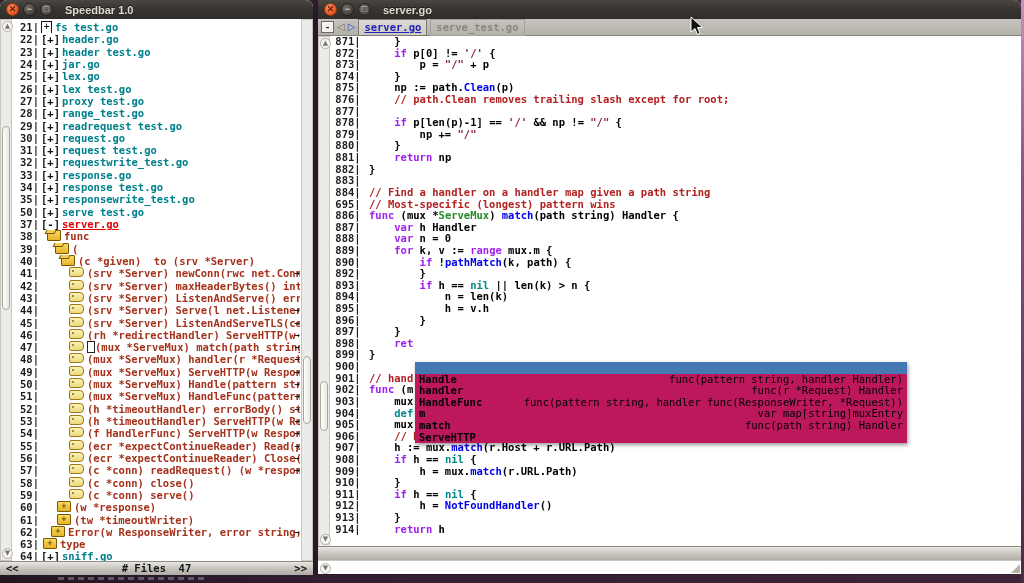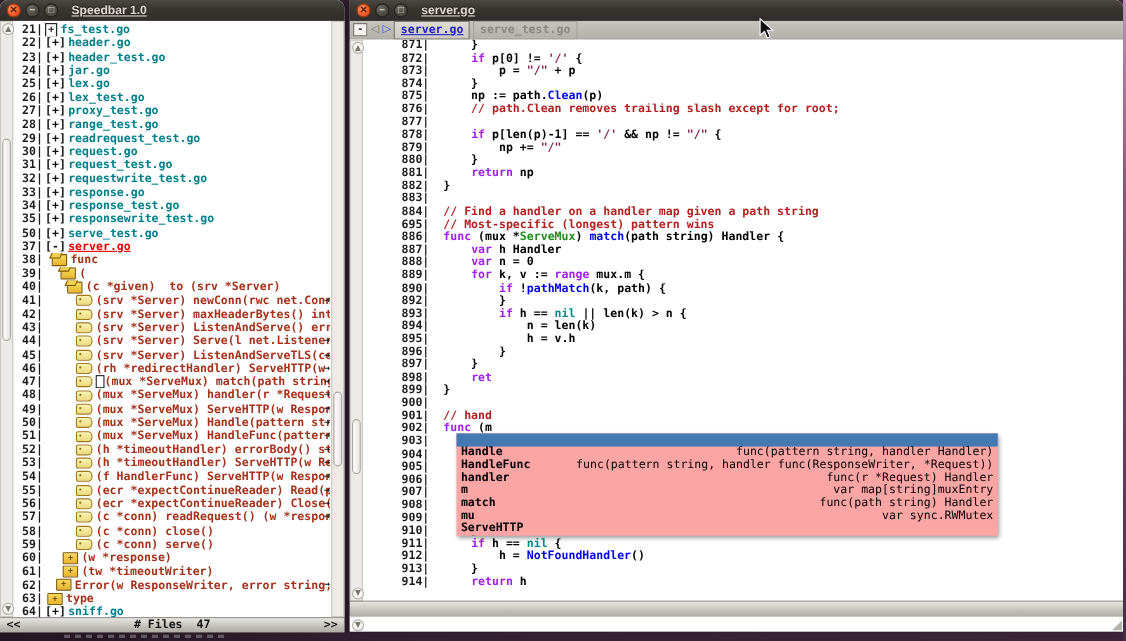--- a/index.html
+++ b/index.html
@@ -9,32 +9,32 @@
   .window{position:absolute;background:#fff;box-shadow:0 1px 6px rgba(0,0,0,.55);}
   
   .titlebar{position:absolute;left:0;right:0;top:0;height:19px;
     background:linear-gradient(#4b4742,#3a3733 40%,#2f2c29);
     display:flex;align-items:center;gap:4px;padding:0 6px;box-sizing:border-box;}
   .tb-left{border-radius:7px 7px 0 0;}
   .wbtn{width:13px;height:13px;border-radius:50%;display:flex;align-items:center;justify-content:center;
     font:bold 9px/9px "Liberation Sans",sans-serif;color:#2d1608;box-sizing:border-box;cursor:default;}
   .wbtn.close{background:radial-gradient(circle at 35% 30%,#f8935d,#ef5a29 60%,#c8401a);border:1px solid #9c3a12;color:#5e1c05;}
   .wbtn.min,.wbtn.max{background:radial-gradient(circle at 35% 30%,#6e6a63,#4a4741 65%);border:1px solid #24211e;color:#d8d4cc;}
-  .wtitle{margin-left:8px;font:bold 11px "Liberation Sans",sans-serif;color:#dfdbd2;text-shadow:0 -1px 0 #1a1814;text-decoration:underline;}
+  .wtitle{margin-left:8px;font:bold 11px "Liberation Sans",sans-serif;color:#dfdbd2;text-shadow:0 -1px 0 #1a1814;}
   
   #speedbar-window{left:0;top:0;width:313px;height:575px;border-radius:7px 7px 0 0;}
   .sb-body{position:absolute;left:0;top:19px;right:0;bottom:14px;background:#fff;overflow:hidden;}
   .vscroll{position:absolute;width:12px;background:#edebe7;border:1px solid #cac7c0;box-sizing:border-box;}
   .thumb{position:absolute;left:1px;right:1px;background:linear-gradient(90deg,#fdfdfc,#e9e7e2);
          border:1px solid #aaa79f;border-radius:6px;}
   .stepper{position:absolute;left:1px;width:9px;height:9px;border:1px solid #b3b0a8;border-radius:50%;
            background:#f6f5f2;color:#7a776f;font:7px/9px "DejaVu Sans",sans-serif;text-align:center;}
   .sb-rows{position:absolute;left:13px;top:2px;right:13px;bottom:0;}
   .sb-row{height:12.32px;line-height:12.32px;white-space:pre;font-size:10.5px;font-weight:bold;
-          display:flex;align-items:center;position:relative;overflow:hidden;}
+          display:flex;position:relative;overflow:hidden;}
   .sb-num{width:26px;text-align:right;color:#1c1c1c;flex:none;}
   .sb-ico{flex:none;display:inline-block;margin:0 3px 0 2px;}
   .lbl-file{color:#00808b;}
   .lbl-selected{color:#e30000;text-decoration:underline;}
   .lbl-tag{color:#a5321c;}
   .bracket{color:#111;flex:none;margin:0 2px;}
   .trunc{position:absolute;right:0;color:#1a1a1a;font-size:9px;font-weight:bold;}
   .icon-file{width:9px;height:11px;background:#fff;border:1px solid #111;position:relative;
              font:bold 8px/10px "DejaVu Sans",sans-serif;text-align:center;color:#111;}
   .icon-group,.icon-boxplus{width:12px;height:9px;background:linear-gradient(#f6d95d,#e8b42b);
@@ -57,24 +57,24 @@
      border-bottom:1px solid #85827b;display:flex;align-items:center;padding:0 3px;gap:3px;box-sizing:border-box;}
   .tbtn{width:13px;height:12px;background:#f4f3f0;border:1px solid #6f6c66;font:bold 9px/10px "DejaVu Sans",sans-serif;
         text-align:center;color:#1a1a1a;box-sizing:border-box;}
   .tri{font:10px/12px "DejaVu Sans",sans-serif;}
   .tab{font-size:10.5px;font-weight:bold;padding:1px 5px;height:13px;line-height:12px;}
   .tab.active{background:linear-gradient(#dddbd5,#ccc9c2);border:1px solid #7c7973;color:#2222bb;text-decoration:underline;}
   .tab.inactive{color:#8a877f;border:1px solid #a5a29b;background:transparent;}
   .ed-body{position:absolute;left:0;top:36px;right:0;height:511px;background:#fff;overflow:hidden;}
   .ed-rows{position:absolute;left:13px;top:0;right:2px;bottom:0;}
   .ed-row{height:11.61px;line-height:11.61px;font-size:10.5px;font-weight:600;white-space:pre;display:flex;overflow:hidden;}
-  .ed-num{width:34px;text-align:left;color:#1c1c1c;flex:none;margin-right:4px;margin-left:34px;}
+  .ed-num{width:34px;text-align:center;color:#1c1c1c;flex:none;margin-right:4px;}
   .seg-p{color:#000;} .seg-k{color:#a020f0;} .seg-f{color:#0000ee;}
   .seg-t{color:#228b22;} .seg-c{color:#b22222;} .seg-s{color:#8b2252;} .seg-n{color:#008b8b;}
-  #completion-popup{position:absolute;left:97px;top:358px;width:492px;background:#fca5a5;
+  #completion-popup{position:absolute;left:97px;top:326px;width:492px;background:#be185d;
      box-shadow:1px 2px 4px rgba(0,0,0,.4);z-index:5;}
   .pop-row{height:11.6px;line-height:11.6px;font-size:10.5px;display:flex;justify-content:space-between;
      padding:0 4px;white-space:pre;color:#000;}
   .pop-row .pname{font-weight:bold;}
   .pop-row.selected{background:#4579b4;}
   #editor-modeline{bottom:13px;padding-left:4px;}
   .ml-red{color:#d40000;}
   .echo-area{position:absolute;left:0;right:0;bottom:0;height:13px;background:#fff;border-top:1px solid #c9c6bf;}
   .grip{position:absolute;right:1px;bottom:1px;width:0;height:0;
         border-left:9px solid transparent;border-bottom:9px solid #b5b2aa;}
@@ -225,25 +225,24 @@
         <div class="ed-row"><span class="ed-num">909|</span><span class="seg-p">        h = mux.</span><span class="seg-f">match</span><span class="seg-p">(r.URL.Path)</span></div>
         <div class="ed-row"><span class="ed-num">910|</span><span class="seg-p">    }</span></div>
         <div class="ed-row"><span class="ed-num">911|</span><span class="seg-p">    </span><span class="seg-k">if</span><span class="seg-p"> h == </span><span class="seg-n">nil</span><span class="seg-p"> {</span></div>
         <div class="ed-row"><span class="ed-num">912|</span><span class="seg-p">        h = </span><span class="seg-f">NotFoundHandler</span><span class="seg-p">()</span></div>
         <div class="ed-row"><span class="ed-num">913|</span><span class="seg-p">    }</span></div>
         <div class="ed-row"><span class="ed-num">914|</span><span class="seg-p">    </span><span class="seg-k">return</span><span class="seg-p"> h</span></div>
       </div>
     <div id="completion-popup">
         <div class="pop-row selected"><span class="pname"></span><span></span></div>
         <div class="pop-row"><span class="pname">Handle</span><span>func(pattern string, handler Handler)</span></div>
+        <div class="pop-row"><span class="pname">handler</span><span>func(r *Request) Handler</span></div>
         <div class="pop-row"><span class="pname">HandleFunc</span><span>func(pattern string, handler func(ResponseWriter, *Request))</span></div>
-        <div class="pop-row"><span class="pname">handler</span><span>func(r *Request) Handler</span></div>
         <div class="pop-row"><span class="pname">m</span><span>var map[string]muxEntry</span></div>
         <div class="pop-row"><span class="pname">match</span><span>func(path string) Handler</span></div>
-        <div class="pop-row"><span class="pname">mu</span><span>var sync.RWMutex</span></div>
         <div class="pop-row"><span class="pname">ServeHTTP</span></div>
       </div>
   </div>
 
   <div class="modeline" id="editor-modeline">
     <span>--:**-  </span><span>server.go</span><span>      72% </span><span>(905,8)</span><span>   Hg-13241  </span><span>(Go Outl AC </span><span class="ml-red">-2-</span><span> pair IBus)--4:11下午</span><span>--------------------------------------------</span>
   </div>
   <div class="echo-area">
     <div class="stepper" style="left:2px;top:2px;">▼</div>
     <div class="grip"></div>

